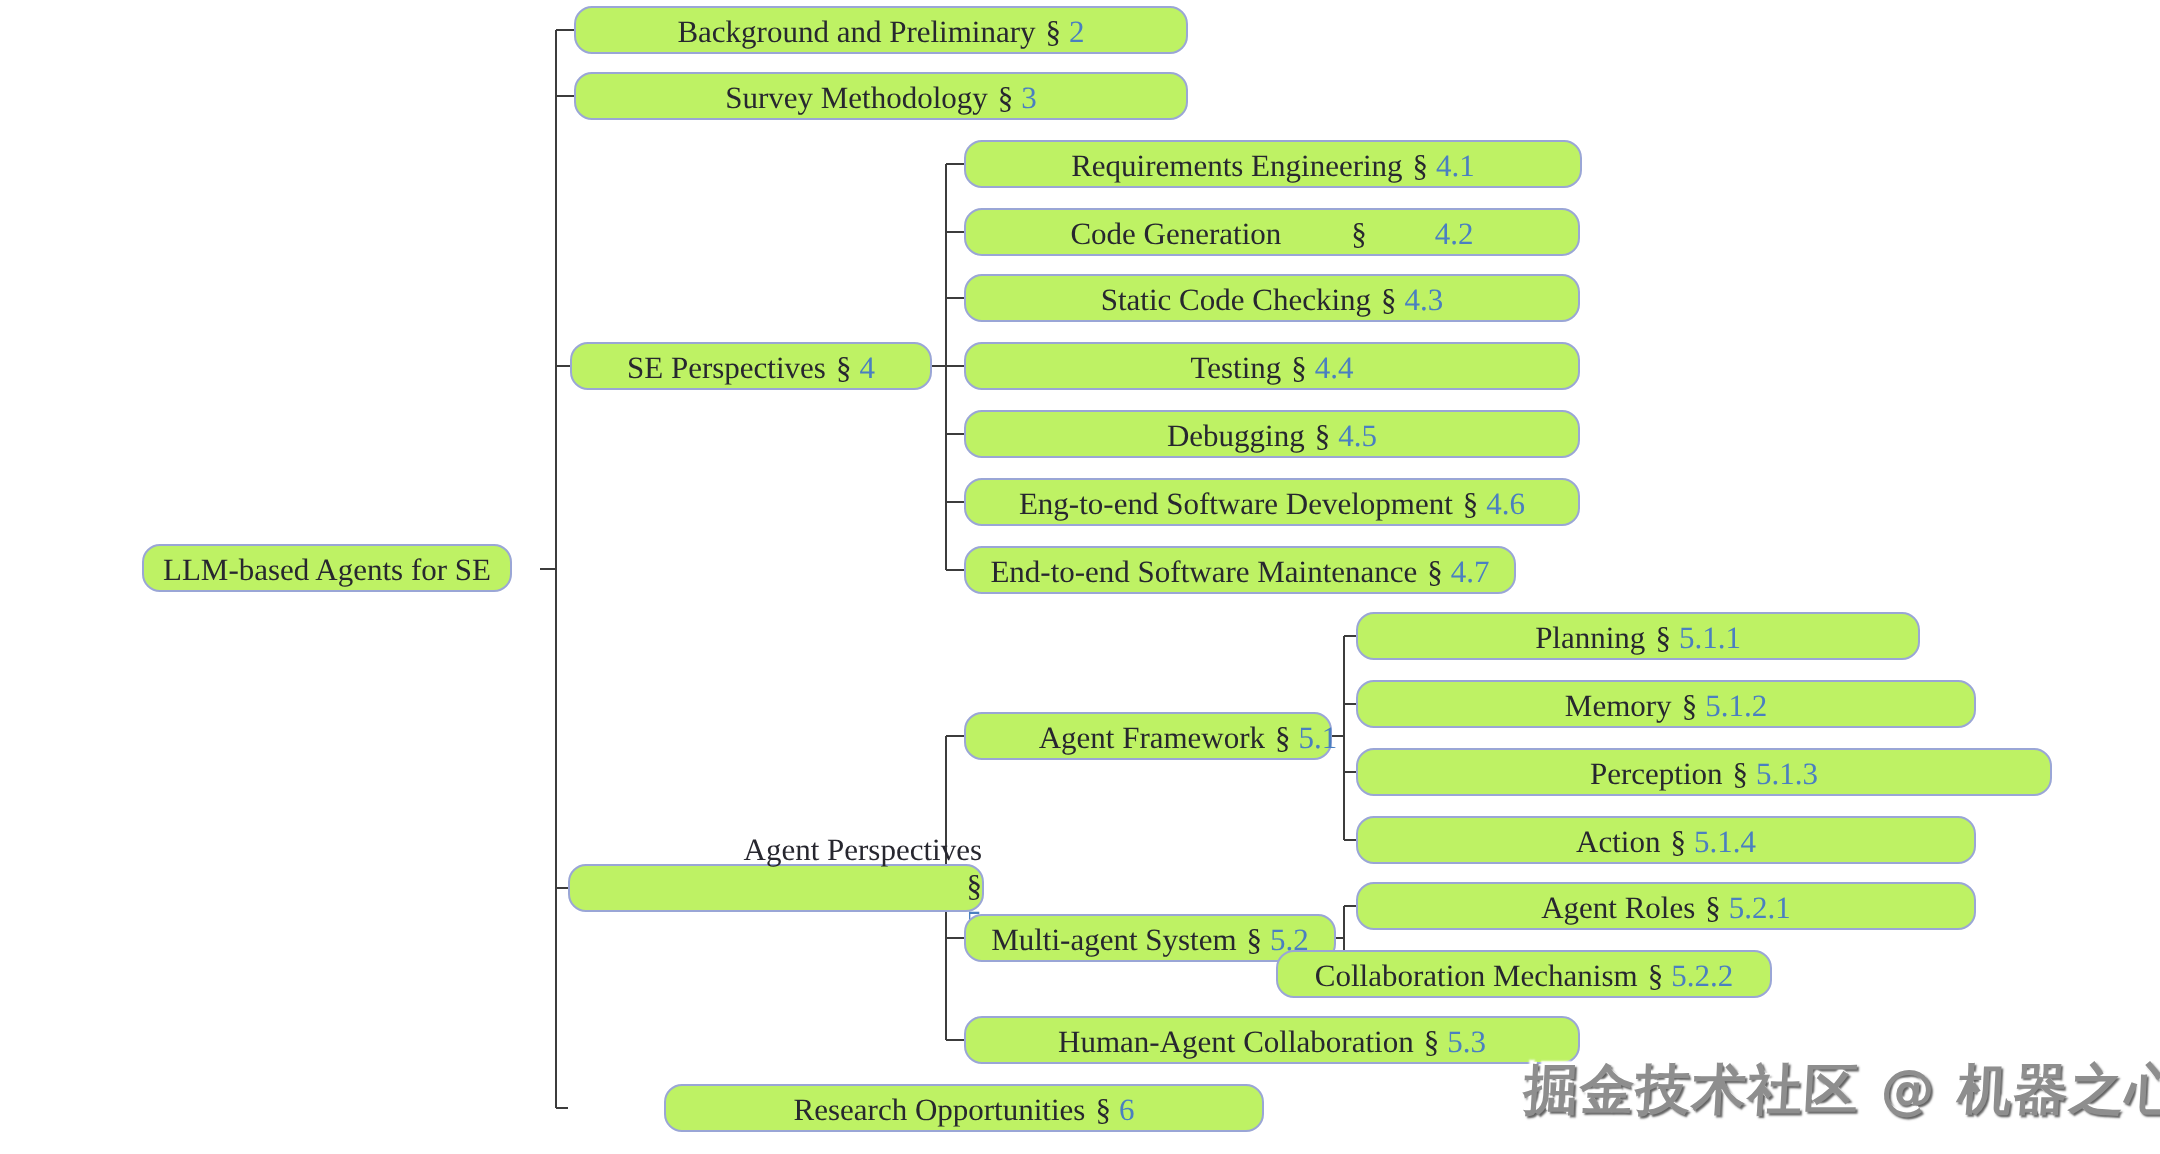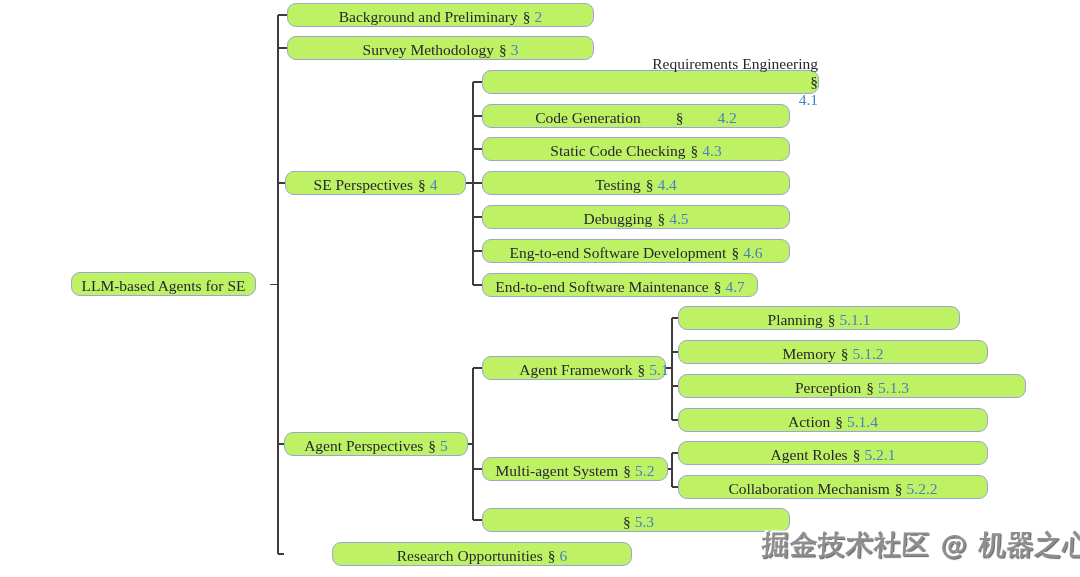--- a/index.html
+++ b/index.html
@@ -15,38 +15,38 @@
   }
   .secmark{margin-left:5px;color:#27272f;}
   .num{margin-left:4px;color:#4a7fc1;}
   .connectors{position:absolute;left:0;top:0;z-index:1;}
 
   
   .n-root {left:71px; top:272px;width:185px;}
   .n-l1-0 {left:287px;top:3px;  width:307px;}
   .n-l1-1 {left:287px;top:36px; width:307px;}
   .n-l1-2 {left:285px;top:171px;width:181px;}
-  .n-l1-3 {left:284px;top:432px;width:184px;}
+  .n-l1-3 {left:284px;top:432px;width:208px;flex-direction:column;}
   .n-l1-4 {left:284px;top:542px;width:300px;margin-left:48px;}
-  .n-se-0 {left:482px;top:70px; width:337px;flex-direction:column;}
+  .n-se-0 {left:482px;top:70px; width:309px;}
   .n-se-1 {left:482px;top:104px;width:308px;gap:30px;}
   .n-se-2 {left:482px;top:137px;width:308px;}
   .n-se-3 {left:482px;top:171px;width:308px;}
   .n-se-4 {left:482px;top:205px;width:308px;}
   .n-se-5 {left:482px;top:239px;width:308px;}
   .n-se-6 {left:482px;top:273px;width:276px;}
   .n-ag-0 {left:482px;top:356px;width:184px;padding-left:40px;}
   .n-ag-1 {left:482px;top:457px;width:186px;}
   .n-ag-2 {left:482px;top:508px;width:308px;}
   .n-fw-0 {left:678px;top:306px;width:282px;}
   .n-fw-1 {left:678px;top:340px;width:310px;}
   .n-fw-2 {left:678px;top:374px;width:348px;}
   .n-fw-3 {left:678px;top:408px;width:310px;}
   .n-ma-0 {left:678px;top:441px;width:310px;}
-  .n-ma-1 {left:678px;top:475px;width:310px;}
+  .n-ma-1 {left:638px;top:475px;width:248px;}
 
   .watermark{
     position:absolute;left:762px;top:527px;z-index:3;
     font-family:"DejaVu Sans","Liberation Sans",sans-serif;
     font-size:27px;font-weight:bold;letter-spacing:1px;color:#8e8e8e;
     text-shadow:-2px -2px 1px #ffffff,-1px -1px 0 #ffffff,1px 1px 1px rgba(70,70,70,0.85);
     transform:skewX(-3deg);white-space:nowrap;
   }
 </style>
 </head>
@@ -132,20 +132,21 @@
     <span>Agent Framework</span>
     <span class="secmark">§</span>
     <span class="num">5.1</span>
   </div>
   <div class="node n-ag-1">
     <span>Multi-agent System</span>
     <span class="secmark">§</span>
     <span class="num">5.2</span>
   </div>
   <div class="node n-ag-2">
+    <span>Human-Agent Collaboration</span>
     <span class="secmark">§</span>
     <span class="num">5.3</span>
   </div>
 
   <div class="node n-fw-0">
     <span>Planning</span>
     <span class="secmark">§</span>
     <span class="num">5.1.1</span>
   </div>
   <div class="node n-fw-1">

